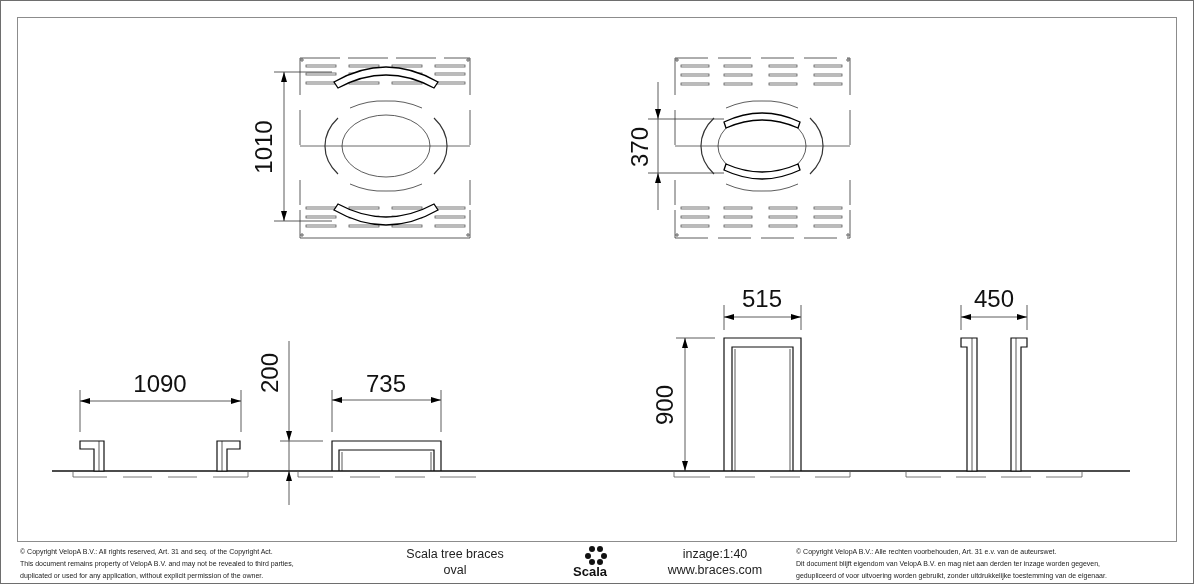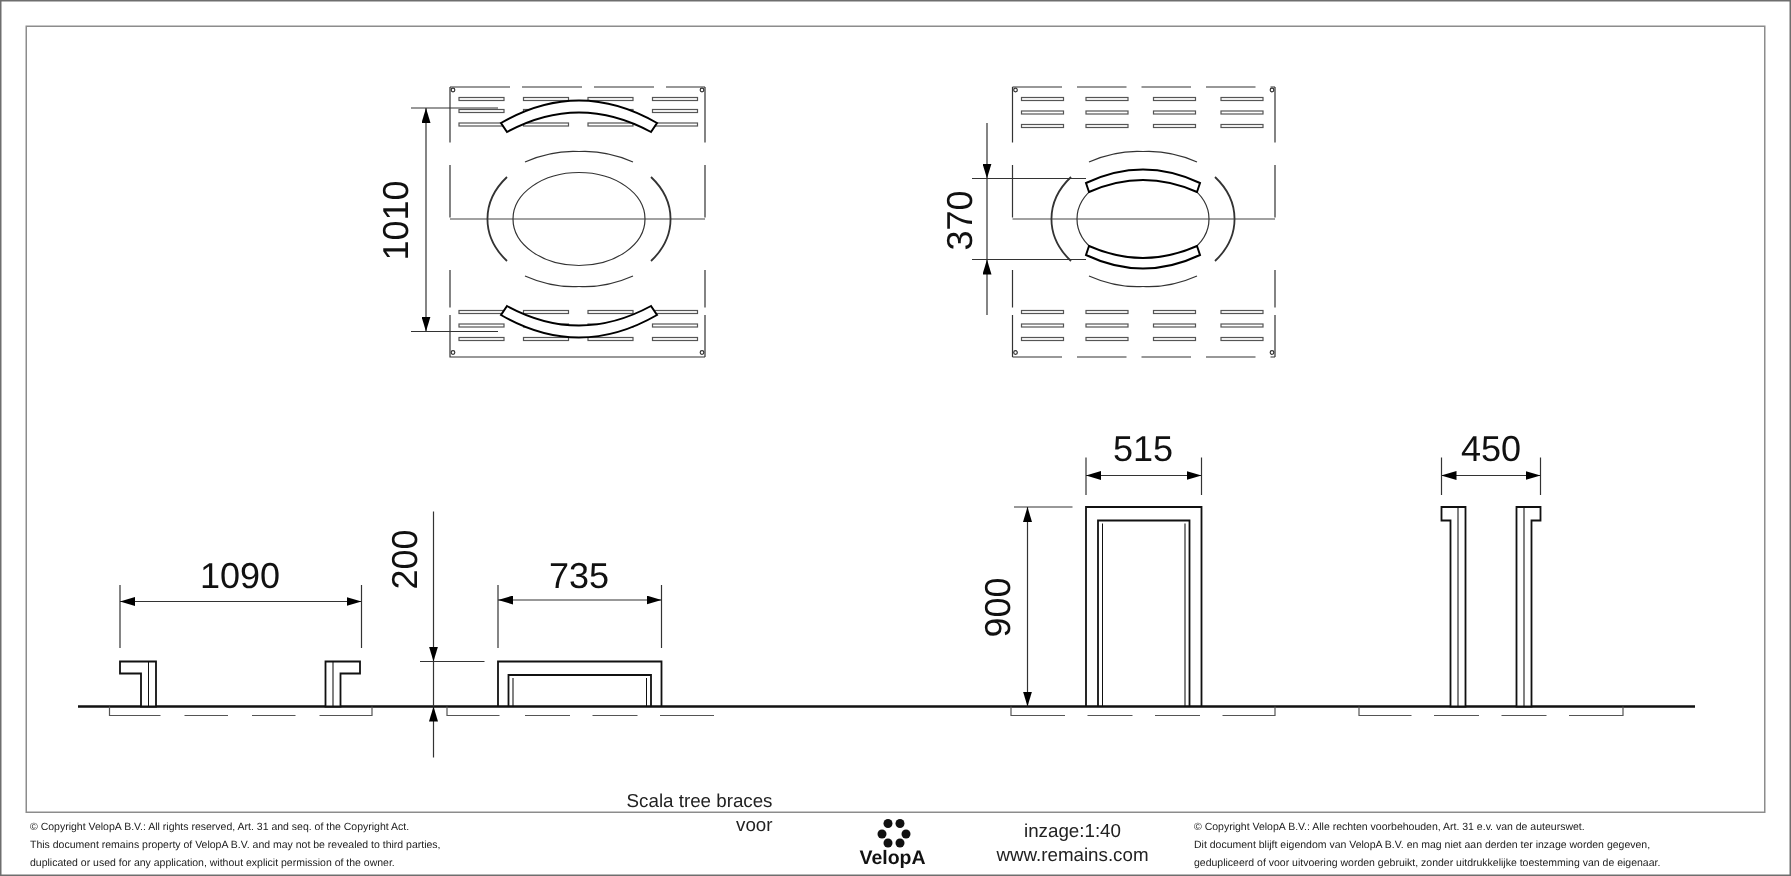--- a/index.html
+++ b/index.html
@@ -221,29 +221,29 @@
     <circle cx="596" cy="555.5" r="2" fill="#fff"></circle>
   </g>
 </svg>
 
 <div class="footer-text" style="left:20px;top:546px;">
   <div>© Copyright VelopA B.V.: All rights reserved, Art. 31 and seq. of the Copyright Act.</div>
   <div>This document remains property of VelopA B.V. and may not be revealed to third parties,</div>
   <div>duplicated or used for any application, without explicit permission of the owner.</div>
 </div>
 
-<div class="footer-center" style="left:395px;top:526px;width:120px;text-align:right;">
+<div class="footer-center" style="left:395px;top:546px;width:120px;">
   <div>Scala tree braces</div>
-  <div>voor</div>
-</div>
-
-<div class="logo-text" style="left:573px;top:564px;">VelopA</div>
+  <div>oval</div>
+</div>
+
+<div class="logo-text" style="left:573px;top:564px;">Scala</div>
 
 <div class="footer-center" style="left:660px;top:546px;width:110px;">
   <div>inzage:1:40</div>
-  <div>www.remains.com</div>
+  <div>www.braces.com</div>
 </div>
 
 <div class="footer-text" style="left:796px;top:546px;">
   <div>© Copyright VelopA B.V.: Alle rechten voorbehouden, Art. 31 e.v. van de auteurswet.</div>
   <div>Dit document blijft eigendom van VelopA B.V. en mag niet aan derden ter inzage worden gegeven,</div>
   <div>gedupliceerd of voor uitvoering worden gebruikt, zonder uitdrukkelijke toestemming van de eigenaar.</div>
 </div>
 
 </body></html>

